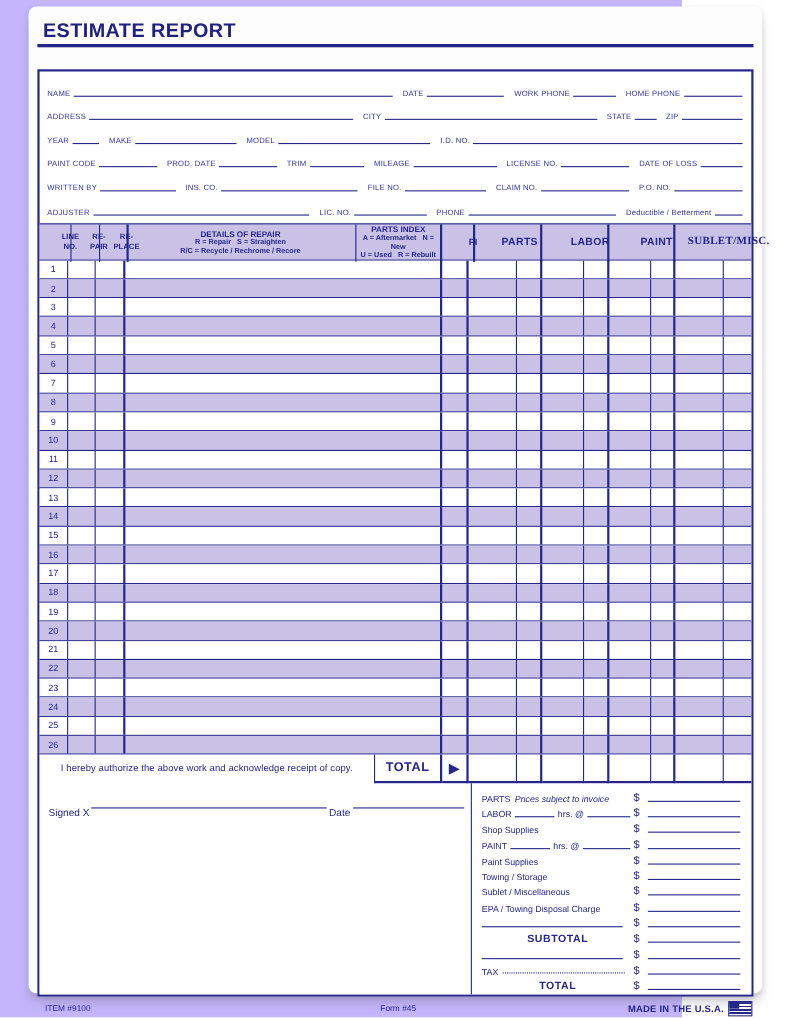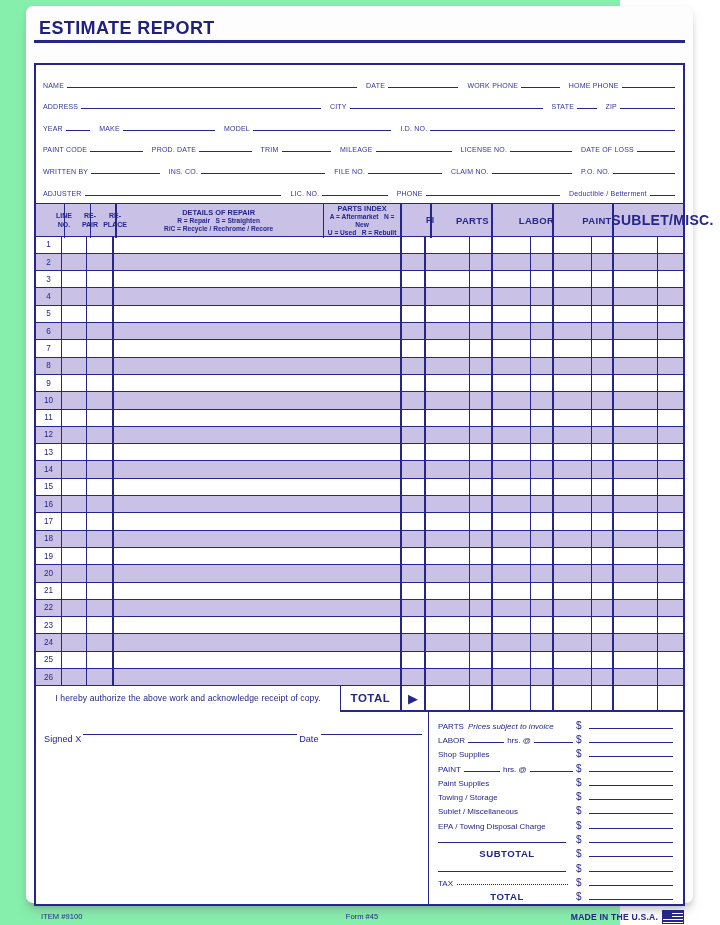--- a/index.html
+++ b/index.html
@@ -3,21 +3,21 @@
 <meta charset="utf-8">
 <style>
   :root{
     --navy:#25258a;
     --lavender:#c9c2e6;
     --paper:#fdfdfe;
   }
   *{box-sizing:border-box;margin:0;padding:0;}
   html,body{width:720px;height:925px;background:#ffffff;overflow:hidden;
     font-family:"Liberation Sans","DejaVu Sans",sans-serif;color:var(--navy);}
-  .stage{position:relative;width:620px;height:925px;background:#86efac;}
+  .stage{position:relative;width:620px;height:925px;background:#c4b5fd;}
   .paper{position:absolute;left:26px;top:6px;width:667px;height:897px;
     background:var(--paper);border-radius:7px;
     box-shadow:0 10px 12px -5px rgba(110,110,120,.55),0 2px 5px rgba(130,130,140,.22);
     padding:10px 7px 0 7px;}
   
   .title-row{margin:0 1px;border-bottom:3px solid var(--navy);padding:2px 0 1px 5px;}
   .title{font-size:18px;font-weight:bold;letter-spacing:.4px;color:#20207e;}
   
   .form-box{margin:20px 1px 0 1px;border:2px solid var(--navy);background:#fff;}
   
@@ -252,21 +252,21 @@
           <div class="h-half">
             <span class="h-title">PARTS INDEX</span>
             <span class="h-sub">A = Aftermarket &nbsp; N = New</span>
             <span class="h-sub">U = Used &nbsp; R = Rebuilt</span>
           </div>
         </div>
         <div class="hc grp" style="font-size:8.4px;">PI</div>
         <div class="hc grp h-money" style="grid-column:6/8;">PARTS</div>
         <div class="hc grp h-money" style="grid-column:8/10;">LABOR</div>
         <div class="hc grp h-money" style="grid-column:10/12;">PAINT</div>
-        <div class="hc end h-money" style="grid-column:12/14;font-size:14px;">SUBLET/MISC.</div>
+        <div class="hc end h-money" style="grid-column:12/14;font-size:10px;font-family:Liberation Serif, serif;">SUBLET/MISC.</div>
       </div>
 
       <div class="grid" id="tbody">
           <div class="t-row">
             <div class="tc num">1</div>
             <div class="tc"></div>
             <div class="tc grp"></div>
             <div class="tc grp"></div>
             <div class="tc grp"></div>
             <div class="tc thin"></div>

